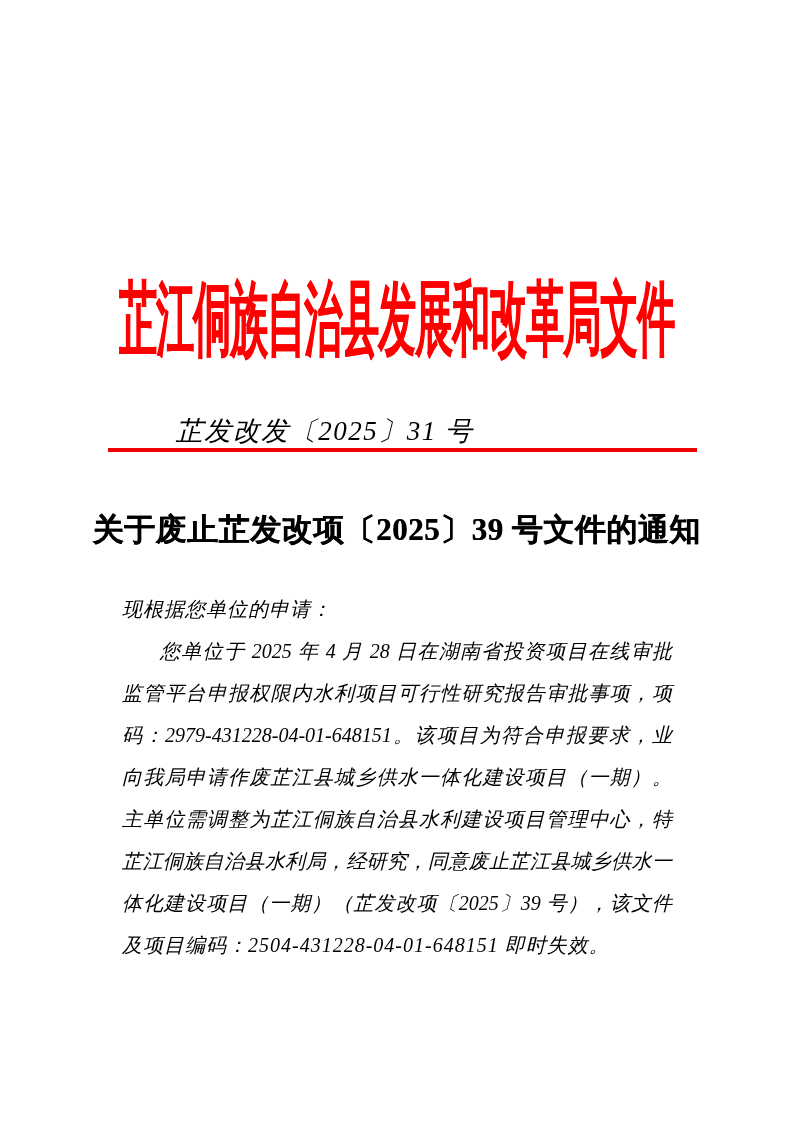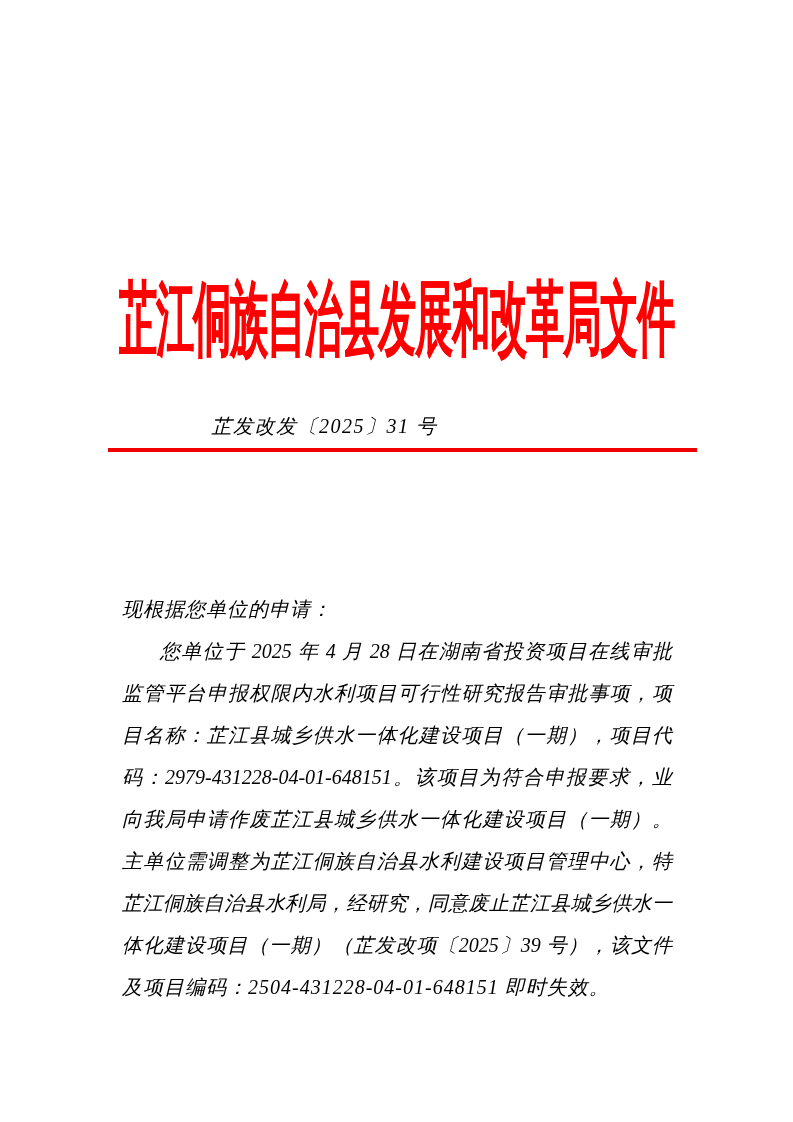--- a/index.html
+++ b/index.html
@@ -36,21 +36,21 @@
     transform-origin: top center;
     text-shadow: 0.6px 0 0 currentColor;
   }
   
   .doc-number {
     position: absolute;
     top: 413px;
     left: 0;
     width: 649px;
     text-align: center;
-    font-size: 20px;
+    font-size: 27px;
     letter-spacing: 1.5px;
     white-space: nowrap;
     font-style: italic; 
   }
   
   .red-divider {
     position: absolute;
     top: 448px;
     left: 108px;
     width: 589px;
@@ -106,26 +106,26 @@
 <div class="page">
 
   <div class="agency-header">
     <span class="stretch">芷江侗族自治县发展和改革局文件</span>
   </div>
 
   <div class="doc-number">芷发改发〔2025〕31 号</div>
 
   <div class="red-divider"></div>
 
+  <div class="doc-title">关于废止芷发改项〔2025〕39 号文件的通知</div>
 
   <div class="doc-body">
     <div class="body-line">现根据您单位的申请：</div>
     <div class="body-line justify indent">您单位于 2025 年 4 月 28 日在湖南省投资项目在线审批</div>
     <div class="body-line justify">监管平台申报权限内水利项目可行性研究报告审批事项，项</div>
-    <div class="body-line justify">目名称：芷江县城乡供水一体化建设项目（一期），项目代</div>
     <div class="body-line justify">码：2979-431228-04-01-648151。该项目为符合申报要求，业</div>
     <div class="body-line justify">向我局申请作废芷江县城乡供水一体化建设项目（一期）。</div>
     <div class="body-line justify">主单位需调整为芷江侗族自治县水利建设项目管理中心，特</div>
     <div class="body-line justify">芷江侗族自治县水利局，经研究，同意废止芷江县城乡供水一</div>
     <div class="body-line justify">体化建设项目（一期）（芷发改项〔2025〕39 号），该文件</div>
     <div class="body-line last">及项目编码：2504-431228-04-01-648151 即时失效。</div>
   </div>
 
 </div>
 

